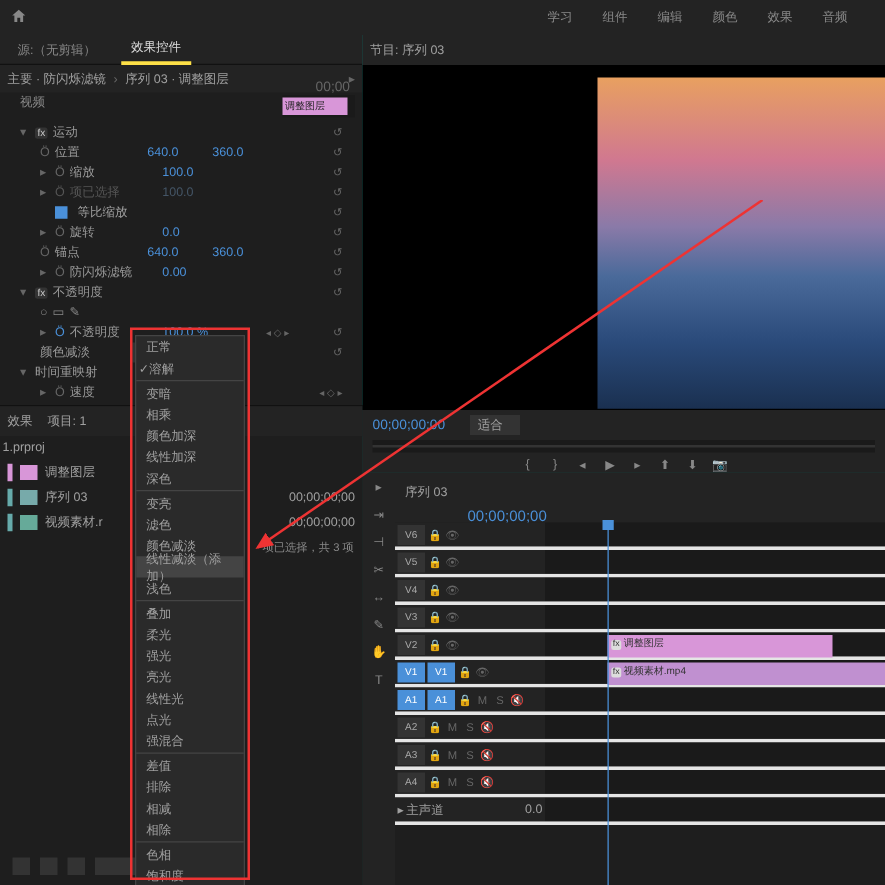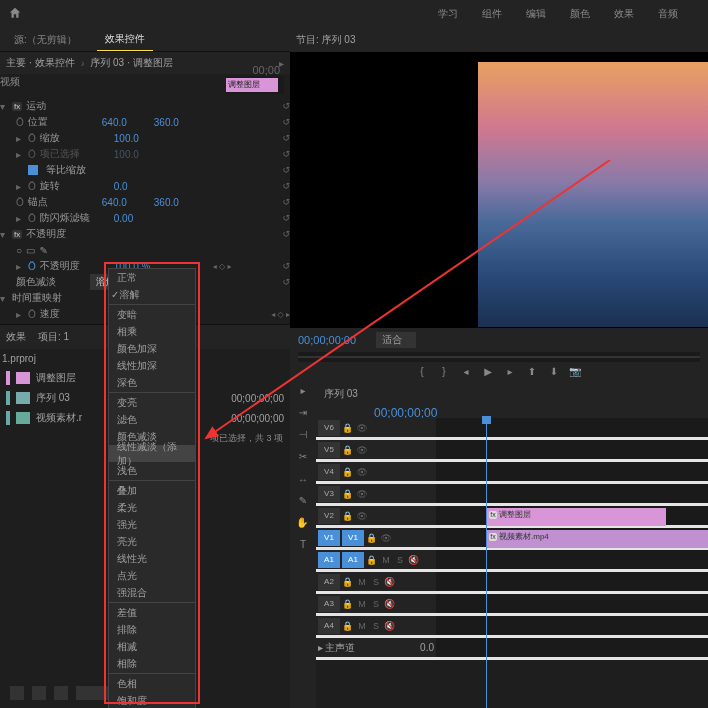--- a/index.html
+++ b/index.html
@@ -5,27 +5,27 @@
 *{margin:0;padding:0;box-sizing:border-box;font-family:"Microsoft YaHei",sans-serif;font-size:10px;color:#a0a0a0}
 body{background:#1a1a1a;width:708px;height:708px;overflow:hidden;position:relative}
 .topbar{height:28px;background:#232323;display:flex;align-items:center;padding:0 8px;gap:24px;justify-content:flex-end;padding-right:30px}
 .topbar span{color:#888;cursor:pointer}
 .home-icon{position:absolute;left:8px;top:6px;width:14px;height:14px}
 .main{display:flex;height:680px}
 .left-col{width:290px;background:#1e1e1e;display:flex;flex-direction:column}
 .right-col{flex:1;background:#0f766e;display:flex;flex-direction:column}
 .panel-tabs{height:24px;display:flex;align-items:center;padding:0 6px;gap:12px;background:#232323;border-bottom:1px solid #111}
 .panel-tabs .tab{padding:4px 8px;color:#888}
-.panel-tabs .tab.active{color:#ddd;border-bottom:1px solid #fde047}
+.panel-tabs .tab.active{color:#ddd;border-bottom:3px solid #fde047}
 .effect-header{padding:4px 6px;display:flex;gap:6px;align-items:center;background:#232323}
 .effect-header .arrow{color:#666}
 .mini-tl{height:18px;background:#1a1a1a;position:relative;margin:2px 6px}
 .mini-tl-clip{position:absolute;left:0;top:2px;height:14px;width:52px;background:#d896d8;font-size:8px;color:#222;padding:1px 2px}
 .props{padding:2px 0;max-height:230px;overflow:hidden}
-.prop-row{display:flex;align-items:center;height:16px;padding:0 0;gap:4px}
+.prop-row{display:flex;align-items:center;height:16px;padding:0 16px;gap:4px}
 .prop-row .indent1{width:12px}
 .prop-row .indent2{width:24px}
 .prop-row .tri{color:#666;width:8px}
 .prop-row .fx{background:#333;color:#ccc;font-size:8px;padding:0 2px;border-radius:2px}
 .prop-row .label{flex:0 0 70px;color:#999}
 .prop-row .val{color:#4a90d9;width:48px}
 .prop-row .kf{color:#666;font-size:8px;margin-left:auto}
 .prop-row .sw{color:#666;margin-left:auto;font-size:9px}
 .cb{width:10px;height:10px;background:#4a90d9;display:inline-block}
 .project-panel{flex:1;background:#1e1e1e;border-top:1px solid #111}
@@ -94,21 +94,21 @@
   <span>音频</span>
 </div>
 
 <div class="main">
   <div class="left-col">
     <div class="panel-tabs">
       <span class="tab">源:（无剪辑）</span>
       <span class="tab active">效果控件</span>
     </div>
     <div class="effect-header">
-      <span>主要 · 效果控件</span>
+      <span>主要 · 防闪烁滤镜</span>
       <span class="arrow">›</span>
       <span>序列 03 · 调整图层</span>
       <span style="margin-left:auto;color:#666">▸</span>
     </div>
     <div style="display:flex">
       <div style="flex:0 0 220px">
         <div class="prop-row">
             <span style="color:#888">视频</span>
           </div>
       </div>

